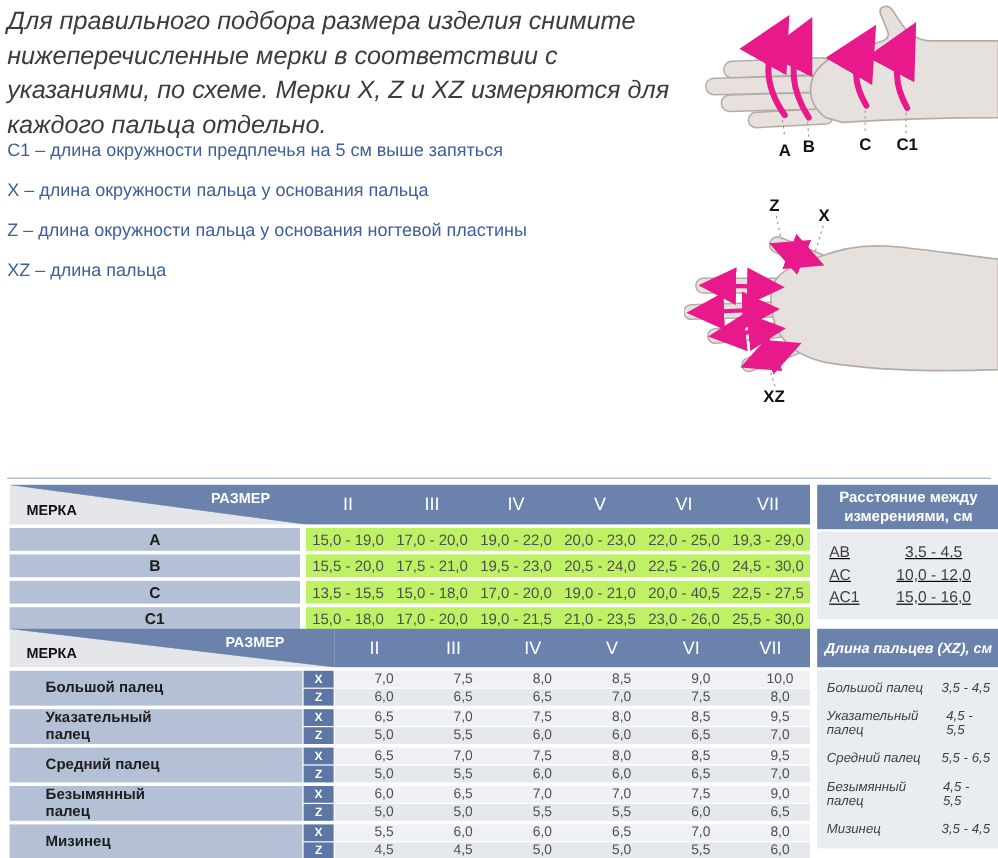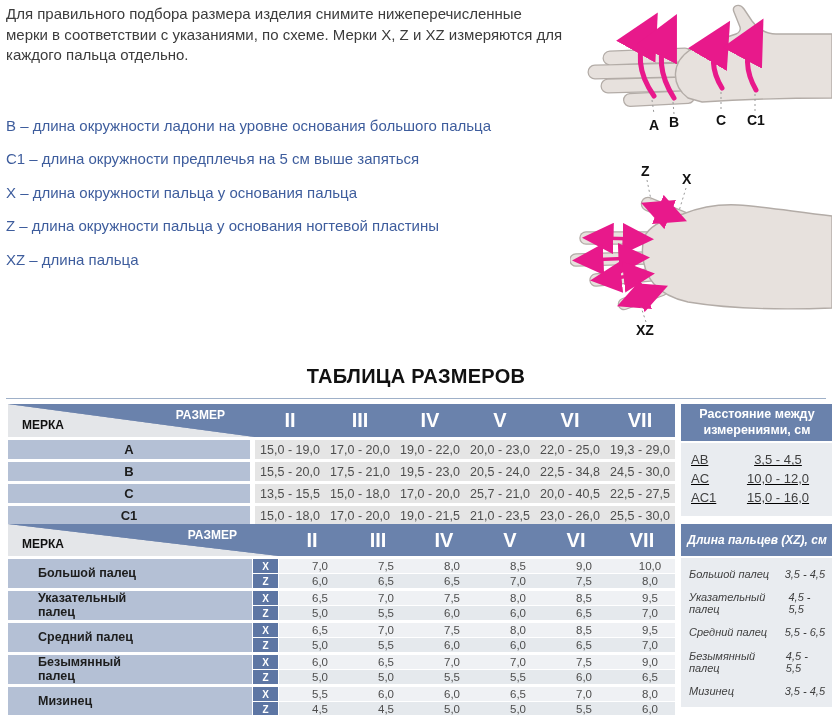--- a/index.html
+++ b/index.html
@@ -1,50 +1,50 @@
 <!DOCTYPE html>
 <html><head>
 <meta charset="utf-8">
 <style>
   html,body{margin:0;padding:0;background:#fff;}
   .page{
     position:relative;width:832px;height:715px;background:#fff;overflow:hidden;
     font-family:"Liberation Sans","DejaVu Sans",sans-serif;
   }
   
-  .intro{position:absolute;left:6px;top:4px;width:558px;font-size:15px;line-height:1.38;color:#3c3c3c;}
+  .intro{position:absolute;left:6px;top:4px;width:558px;font-size:21px;line-height:1.38;color:#3c3c3c;font-style:italic;}
   .intro p{margin:0 0 17px 0;}
   .defs{position:absolute;left:6px;top:116px;width:560px;}
   .def{color:#3e5d9d;font-size:15px;line-height:1.36;margin-bottom:13px;}
   
   .illu1{position:absolute;left:570px;top:0;}
   .illu2{position:absolute;left:570px;top:158px;}
   .illu-label{font-family:"Liberation Sans","DejaVu Sans",sans-serif;font-weight:bold;font-size:14px;fill:#111;}
   
   .table-title{position:absolute;left:0;top:365px;width:832px;text-align:center;
     font-size:20px;font-weight:bold;color:#111;letter-spacing:.3px;}
   .top-rule{position:absolute;left:6px;top:398px;width:820px;height:0;border-top:1px solid #9fb0c8;}
   
   .blue{background:#6a82ac;}
   .size-cell{flex:1;display:flex;align-items:center;justify-content:center;
-    color:#fff;font-weight:bold;font-size:20px;}
+    color:#fff;font-weight:normal;font-size:15px;}
   .corner{position:relative;flex:0 0 auto;
     background:linear-gradient(to top right,#e4e6e9 49.2%,#97a6c2 49.8%,#6a82ac 50.6%);}
   .corner .c-size{position:absolute;top:4px;color:#fff;font-weight:bold;font-size:12px;}
   .corner .c-merka{position:absolute;bottom:5px;left:14px;color:#111;font-weight:bold;font-size:12px;}
   
   .t1{position:absolute;left:8px;top:404px;width:667px;}
   .t1 .hdr{display:flex;height:33px;margin-bottom:3px;}
   .t1 .corner{width:247px;}
   .t1 .corner .c-size{right:30px;}
   .t1 .hdr-sizes{flex:1;display:flex;}
   .t1 .row{display:flex;height:19px;margin-bottom:3px;}
   .t1 .rlabel{width:242px;margin-right:5px;background:#b4c0d5;display:flex;align-items:center;
     justify-content:center;font-weight:bold;font-size:13px;color:#1d1d1d;}
-  .t1 .rcells{flex:1;display:flex;background:#e5e5e5;}
+  .t1 .rcells{flex:1;display:flex;background:#bef264;}
   .t1 .rcell{flex:1;display:flex;align-items:center;justify-content:center;font-size:12.5px;color:#4e4e4e;}
   
   .side{position:absolute;left:681px;width:152px;}
   .side .shdr{background:#6a82ac;color:#fff;font-weight:bold;font-size:12.5px;text-align:center;
     display:flex;align-items:center;justify-content:center;margin-bottom:2px;}
   .side .sbody{background:#e9ecf0;display:flex;flex-direction:column;justify-content:center;}
   .side1{top:404px;}
   .side1 .shdr{height:37px;line-height:1.25;padding:0 6px;}
   .side1 .sbody{height:69px;padding:2px 10px;text-decoration:underline;}
   .side1 .srow{display:flex;font-size:13px;color:#3f3f3f;line-height:1.45;}
@@ -76,21 +76,20 @@
 </head>
 <body>
 
 <div class="page">
 
   <div class="intro">
     <p>Для правильного подбора размера изделия снимите нижеперечисленные мерки в соответствии с указаниями, по схеме. Мерки X, Z и XZ измеряются для каждого пальца отдельно.</p>
   </div>
 
   <div class="defs">
-      <div class="def">B – длина окружности ладони на уровне основания большого пальца</div>
       <div class="def">C1 – длина окружности предплечья на 5 см выше запяться</div>
       <div class="def">X – длина окружности пальца у основания пальца</div>
       <div class="def">Z – длина окружности пальца у основания ногтевой пластины</div>
       <div class="def">XZ – длина пальца</div>
     </div>
 
   <svg class="illu1" width="262" height="140" viewBox="0 0 262 140">
     <defs>
       <marker id="mE" orient="auto" markerWidth="9" markerHeight="9" refX="5" refY="4.5">
         <path d="M0,0 L9,4.5 L0,9 z" fill="#e8198b"></path>
@@ -161,21 +160,20 @@
     <g stroke="#999" stroke-width="1" stroke-dasharray="2,3">
       <line x1="77" y1="22" x2="81" y2="42"></line>
       <line x1="116" y1="30" x2="109" y2="53"></line>
       <line x1="76" y1="164" x2="71" y2="149"></line>
     </g>
     <text class="illu-label" x="71" y="18">Z</text>
     <text class="illu-label" x="112" y="26">X</text>
     <text class="illu-label" x="66" y="177">XZ</text>
   </svg>
 
-  <div class="table-title">ТАБЛИЦА РАЗМЕРОВ</div>
   <div class="top-rule"></div>
 
   <div class="t1">
     <div class="hdr">
       <div class="corner">
         <span class="c-size">РАЗМЕР</span>
         <span class="c-merka">МЕРКА</span>
       </div>
       <div class="hdr-sizes blue">
           <div class="size-cell">II</div>
@@ -198,31 +196,31 @@
             <div class="rcell">19,3 - 29,0</div>
           </div>
         </div>
         <div class="row">
           <div class="rlabel">B</div>
           <div class="rcells">
             <div class="rcell">15,5 - 20,0</div>
             <div class="rcell">17,5 - 21,0</div>
             <div class="rcell">19,5 - 23,0</div>
             <div class="rcell">20,5 - 24,0</div>
-            <div class="rcell">22,5 - 34,8</div>
+            <div class="rcell">22,5 - 26,0</div>
             <div class="rcell">24,5 - 30,0</div>
           </div>
         </div>
         <div class="row">
           <div class="rlabel">C</div>
           <div class="rcells">
             <div class="rcell">13,5 - 15,5</div>
             <div class="rcell">15,0 - 18,0</div>
             <div class="rcell">17,0 - 20,0</div>
-            <div class="rcell">25,7 - 21,0</div>
+            <div class="rcell">19,0 - 21,0</div>
             <div class="rcell">20,0 - 40,5</div>
             <div class="rcell">22,5 - 27,5</div>
           </div>
         </div>
         <div class="row">
           <div class="rlabel">C1</div>
           <div class="rcells">
             <div class="rcell">15,0 - 18,0</div>
             <div class="rcell">17,0 - 20,0</div>
             <div class="rcell">19,0 - 21,5</div>

